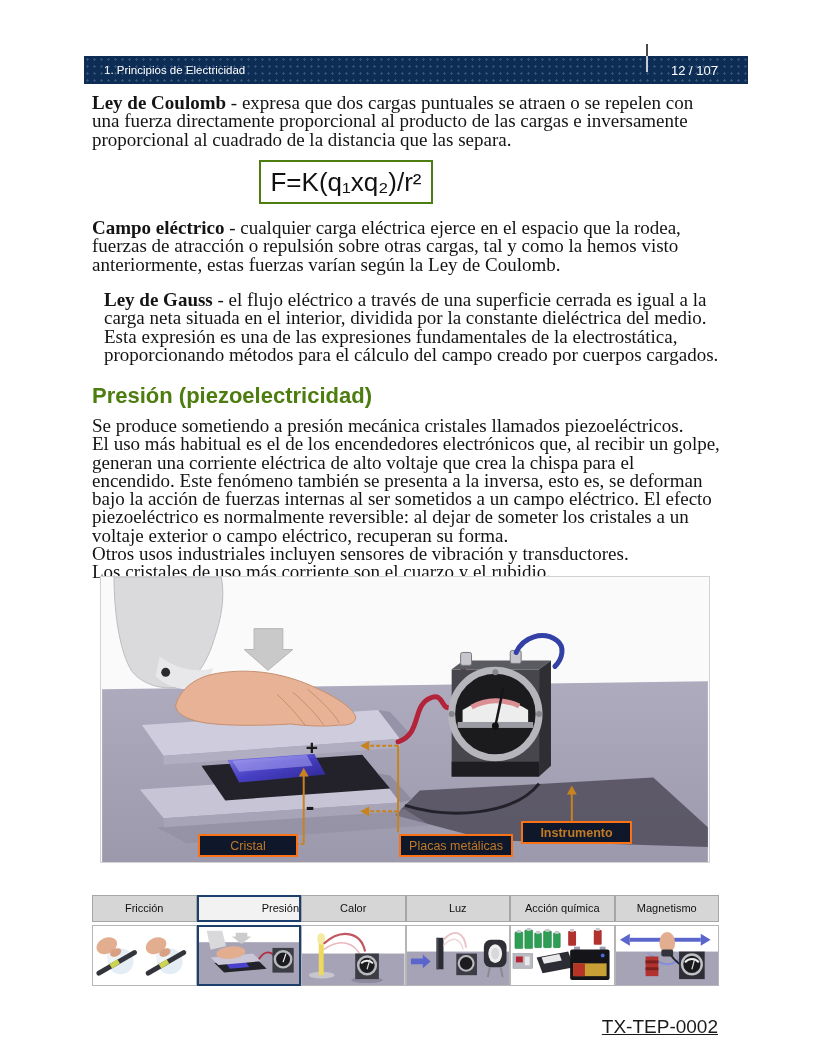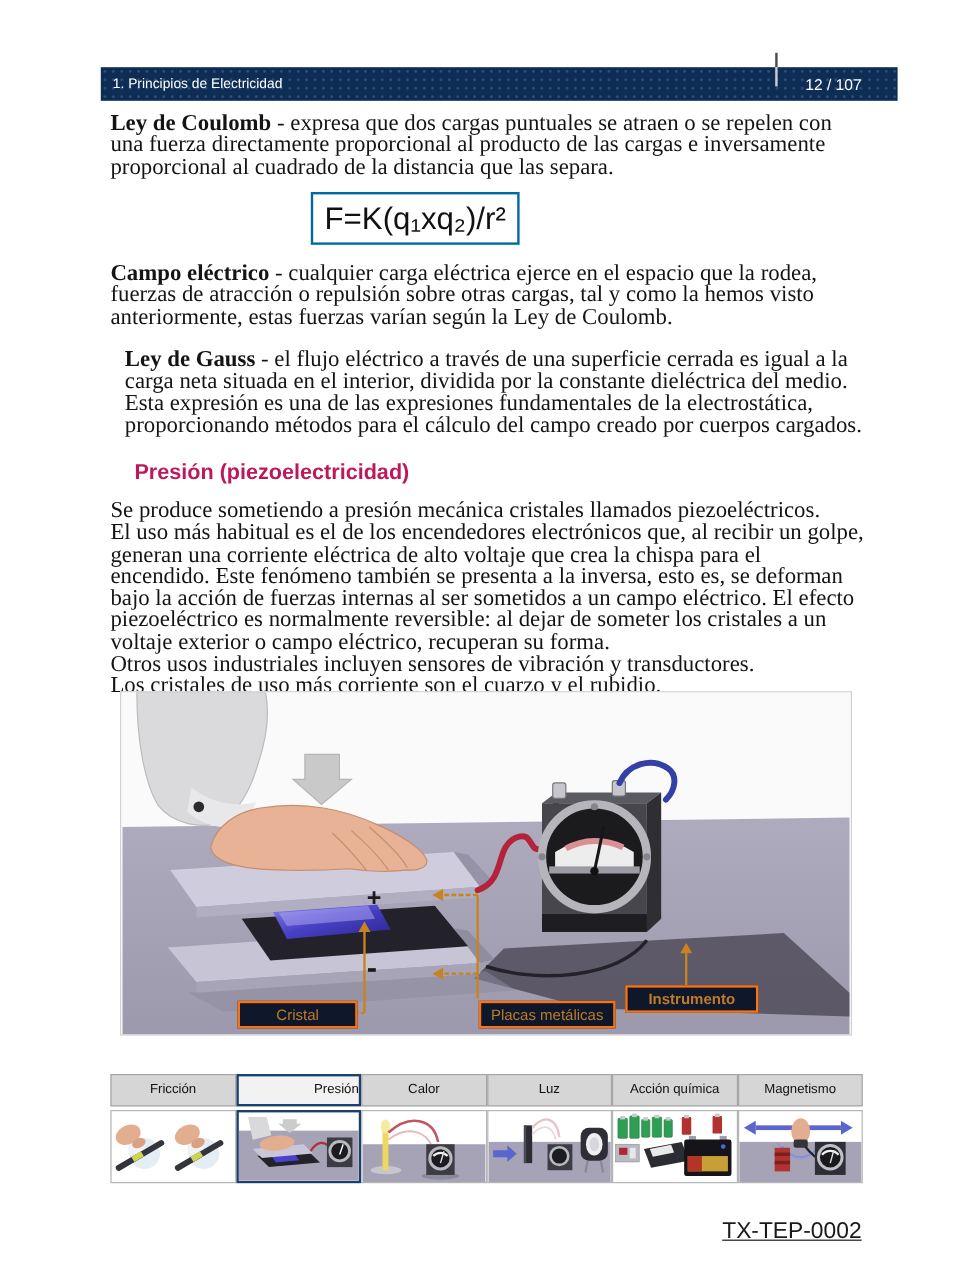--- a/index.html
+++ b/index.html
@@ -7,38 +7,38 @@
   .page { position:relative; width:816px; height:1056px; background:#fff;
           font-family:"Liberation Serif", serif; overflow:hidden; }
 
   
   .header-bar { position:absolute; left:84px; top:56px; width:664px; height:28px;
       background-color:#0e2d55;
       background-image:radial-gradient(rgba(130,160,205,.30) 1px, transparent 1.2px);
       background-size:7px 7px;
       color:#fff; font-family:"Liberation Sans", sans-serif;
       display:flex; align-items:center; }
-  .header-title { font-size:11.5px; padding-left:10px; flex:1; }
+  .header-title { font-size:11.5px; padding-left:20px; flex:1; }
   .header-page  { font-size:13px; padding-right:30px; }
   .header-tick  { position:absolute; left:562px; top:-12px; width:2px; height:28px;
       background:linear-gradient(#4a4a4a 0 43%, #c5ccd8 43% 100%); }
 
   
   .para { position:absolute; left:92px; width:628px; font-size:19px;
       line-height:18.3px; color:#141414; white-space:pre-line; }
   .para b { font-weight:bold; }
   .p1 { top:94px; } .p2 { top:219px; } .p3 { top:291px;margin-left:12px; } .p4 { top:417px; }
 
   .formula-box { position:absolute; left:259px; top:160px; width:174px; height:44px;
-      border:2px solid #0369a1; background:#fff; display:flex; align-items:center;
+      border:2px solid #4d7c0f; background:#fff; display:flex; align-items:center;
       justify-content:center; font-family:"Liberation Sans", sans-serif;
       font-size:26px; color:#111; }
 
   .section-heading { position:absolute; left:92px; top:383px;
-      font-family:"Liberation Sans", sans-serif; font-size:18px; color:#be185d;margin-left:20px; }
+      font-family:"Liberation Sans", sans-serif; font-size:22px; color:#4d7c0f; }
 
   
   .figure { position:absolute; left:100px; top:576px; width:610px; height:287px;
       border:1px solid #d2d2d2; background:#fafafa; }
   .figure svg { display:block; }
   .img-label { position:absolute; height:23px; background:#0f172a;
       border:2px solid #f97316; color:#c07a28;
       font-family:"Liberation Sans", sans-serif; font-size:12.5px;
       text-align:center; line-height:21px; }
   .lbl-cristal { left:97px;  top:257px; width:100px; }

